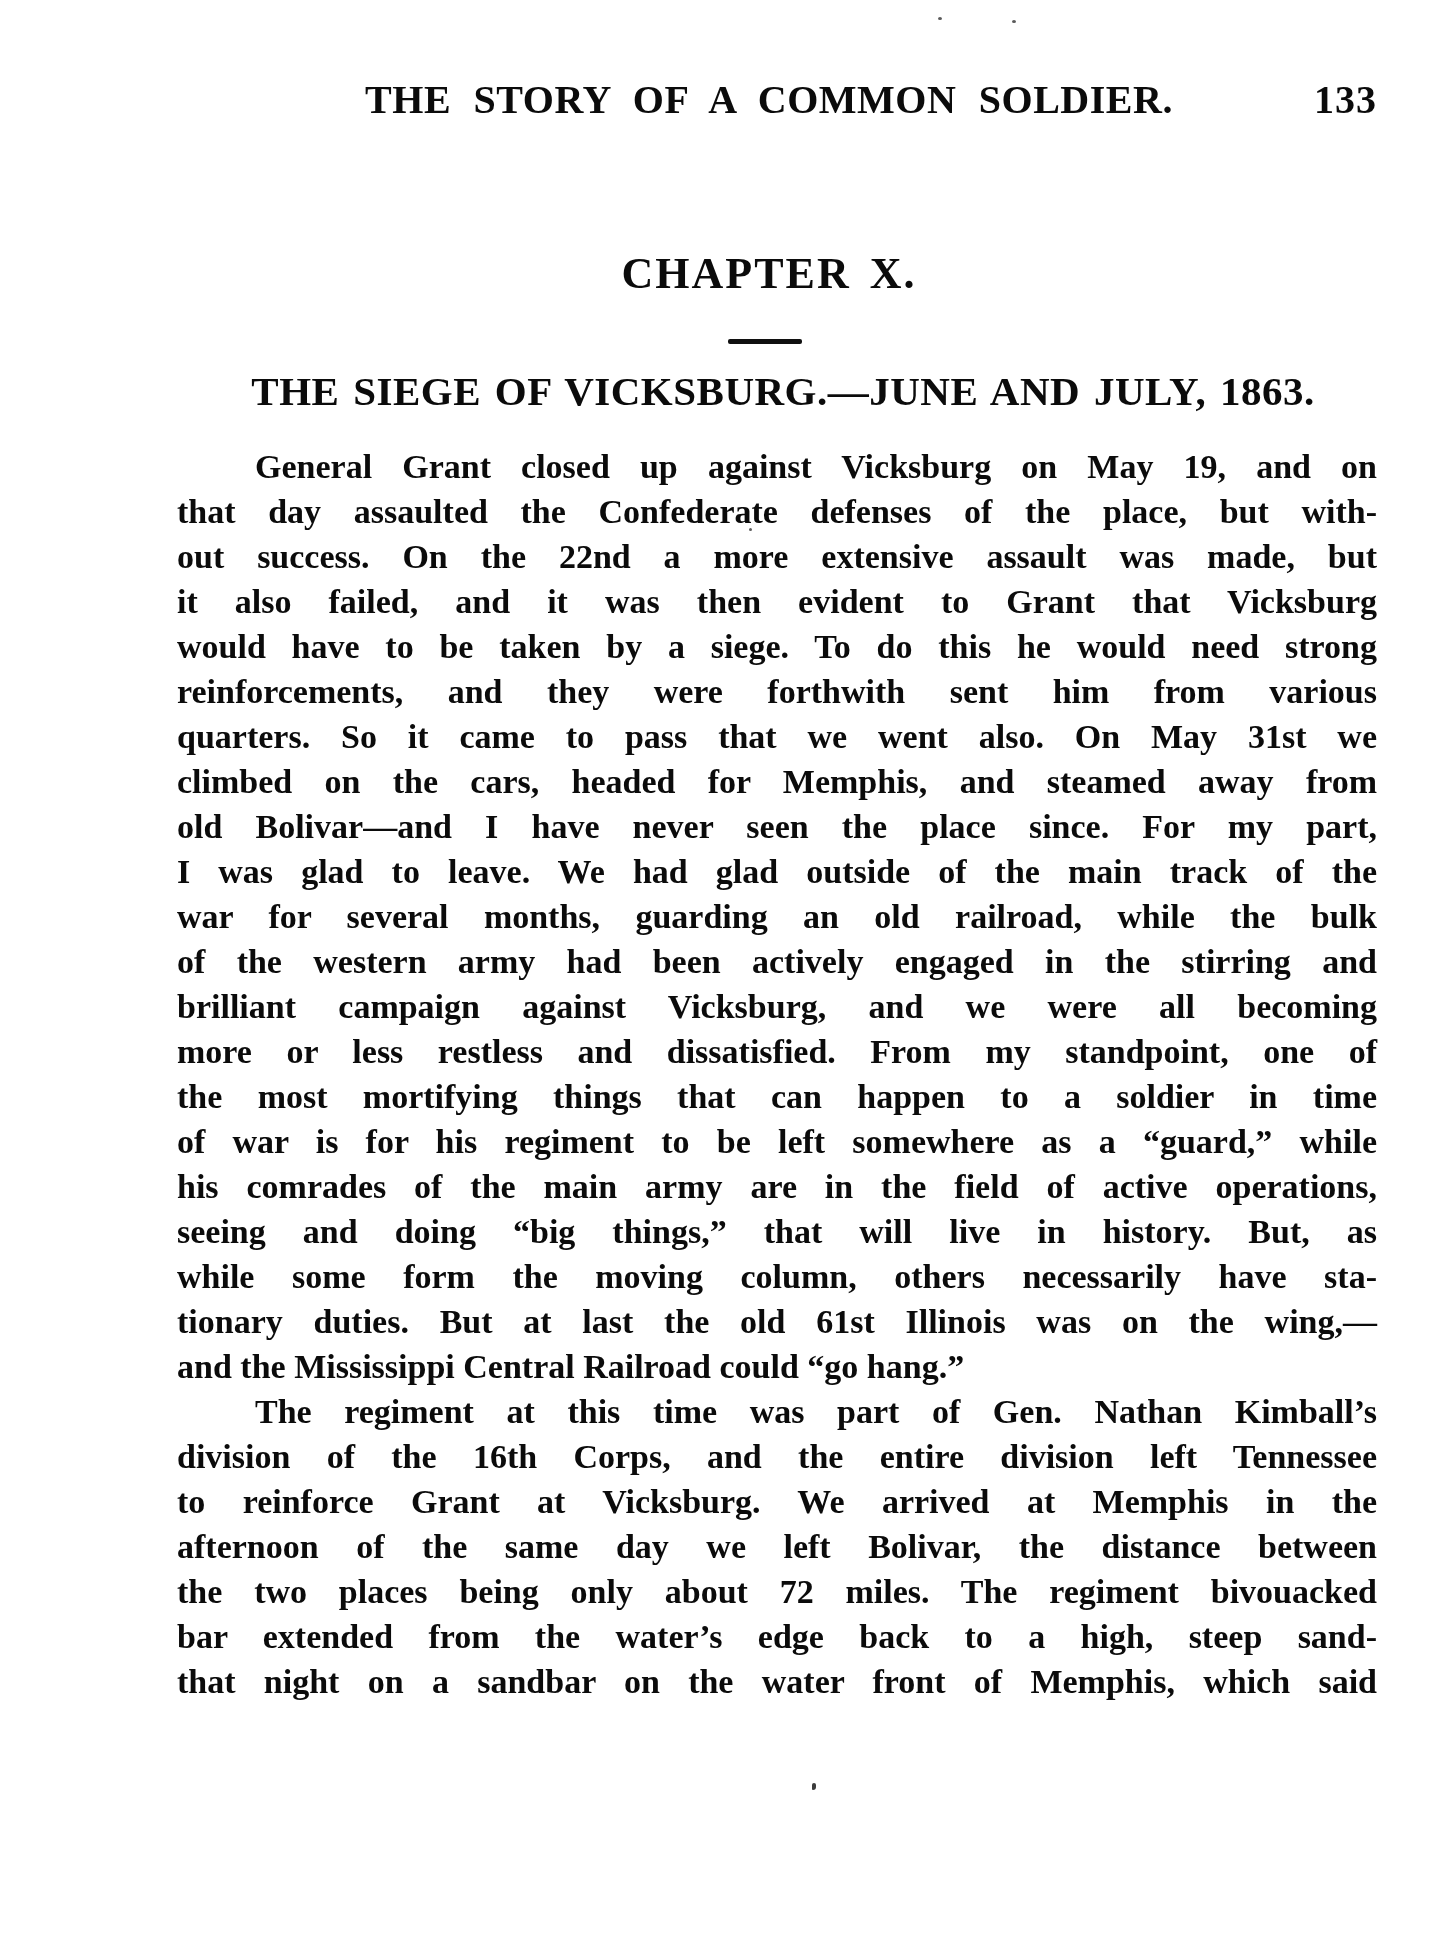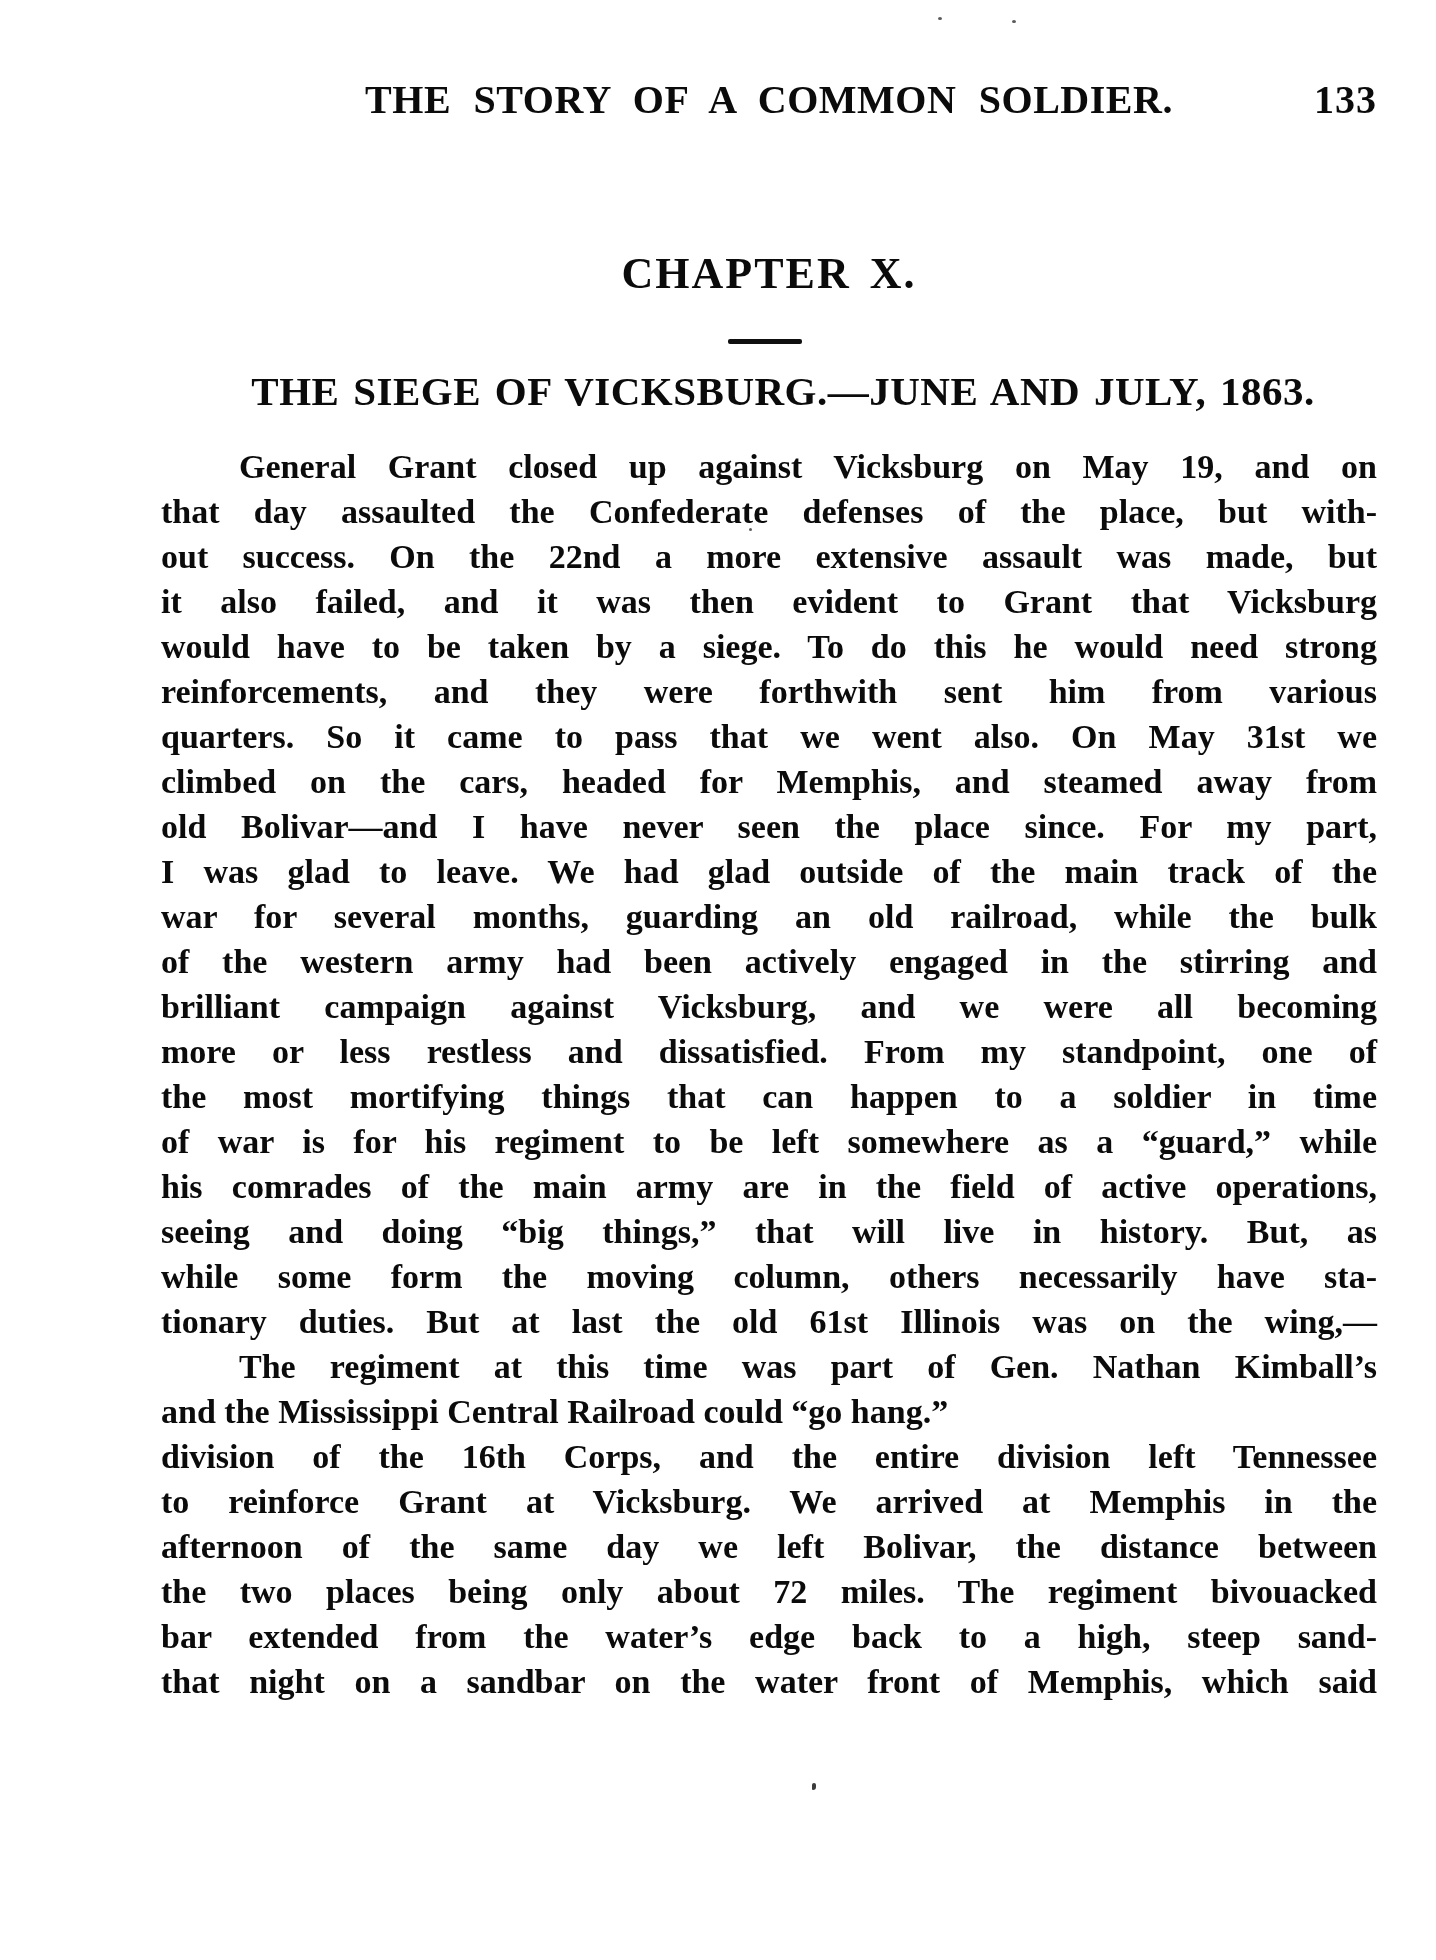--- a/index.html
+++ b/index.html
@@ -92,20 +92,21 @@
     font-size: 34px;
     font-weight: bold;
     line-height: 45px;
   }
   .bline {
     text-align: justify;
     text-align-last: justify;
     text-justify: inter-word;
     height: 45px;
     overflow: visible;
+    margin-left: 16px;
   }
   .bline.indent { padding-left: 78px; }
   .bline.pend { text-align-last: left; }
   
   .speck {
     position: absolute;
     background: #5a5a5a;
     border-radius: 50%;
   }
   .speck-a { left: 938px; top: 17px;  width: 4px; height: 3px; }
@@ -144,22 +145,22 @@
         <div class="bline">war for several months, guarding an old railroad, while the bulk</div>
         <div class="bline">of the western army had been actively engaged in the stirring and</div>
         <div class="bline">brilliant campaign against Vicksburg, and we were all becoming</div>
         <div class="bline">more or less restless and dissatisfied. From my standpoint, one of</div>
         <div class="bline">the most mortifying things that can happen to a soldier in time</div>
         <div class="bline">of war is for his regiment to be left somewhere as a “guard,” while</div>
         <div class="bline">his comrades of the main army are in the field of active operations,</div>
         <div class="bline">seeing and doing “big things,” that will live in history. But, as</div>
         <div class="bline">while some form the moving column, others necessarily have sta-</div>
         <div class="bline">tionary duties. But at last the old 61st Illinois was on the wing,—</div>
+        <div class="bline pend">and the Mississippi Central Railroad could “go hang.”</div>
         <div class="bline indent">The regiment at this time was part of Gen. Nathan Kimball’s</div>
-        <div class="bline pend">and the Mississippi Central Railroad could “go hang.”</div>
         <div class="bline">division of the 16th Corps, and the entire division left Tennessee</div>
         <div class="bline">to reinforce Grant at Vicksburg. We arrived at Memphis in the</div>
         <div class="bline">afternoon of the same day we left Bolivar, the distance between</div>
         <div class="bline">the two places being only about 72 miles. The regiment bivouacked</div>
         <div class="bline">bar extended from the water’s edge back to a high, steep sand-</div>
         <div class="bline">that night on a sandbar on the water front of Memphis, which said</div>
       </div>
 
   </div>
 

